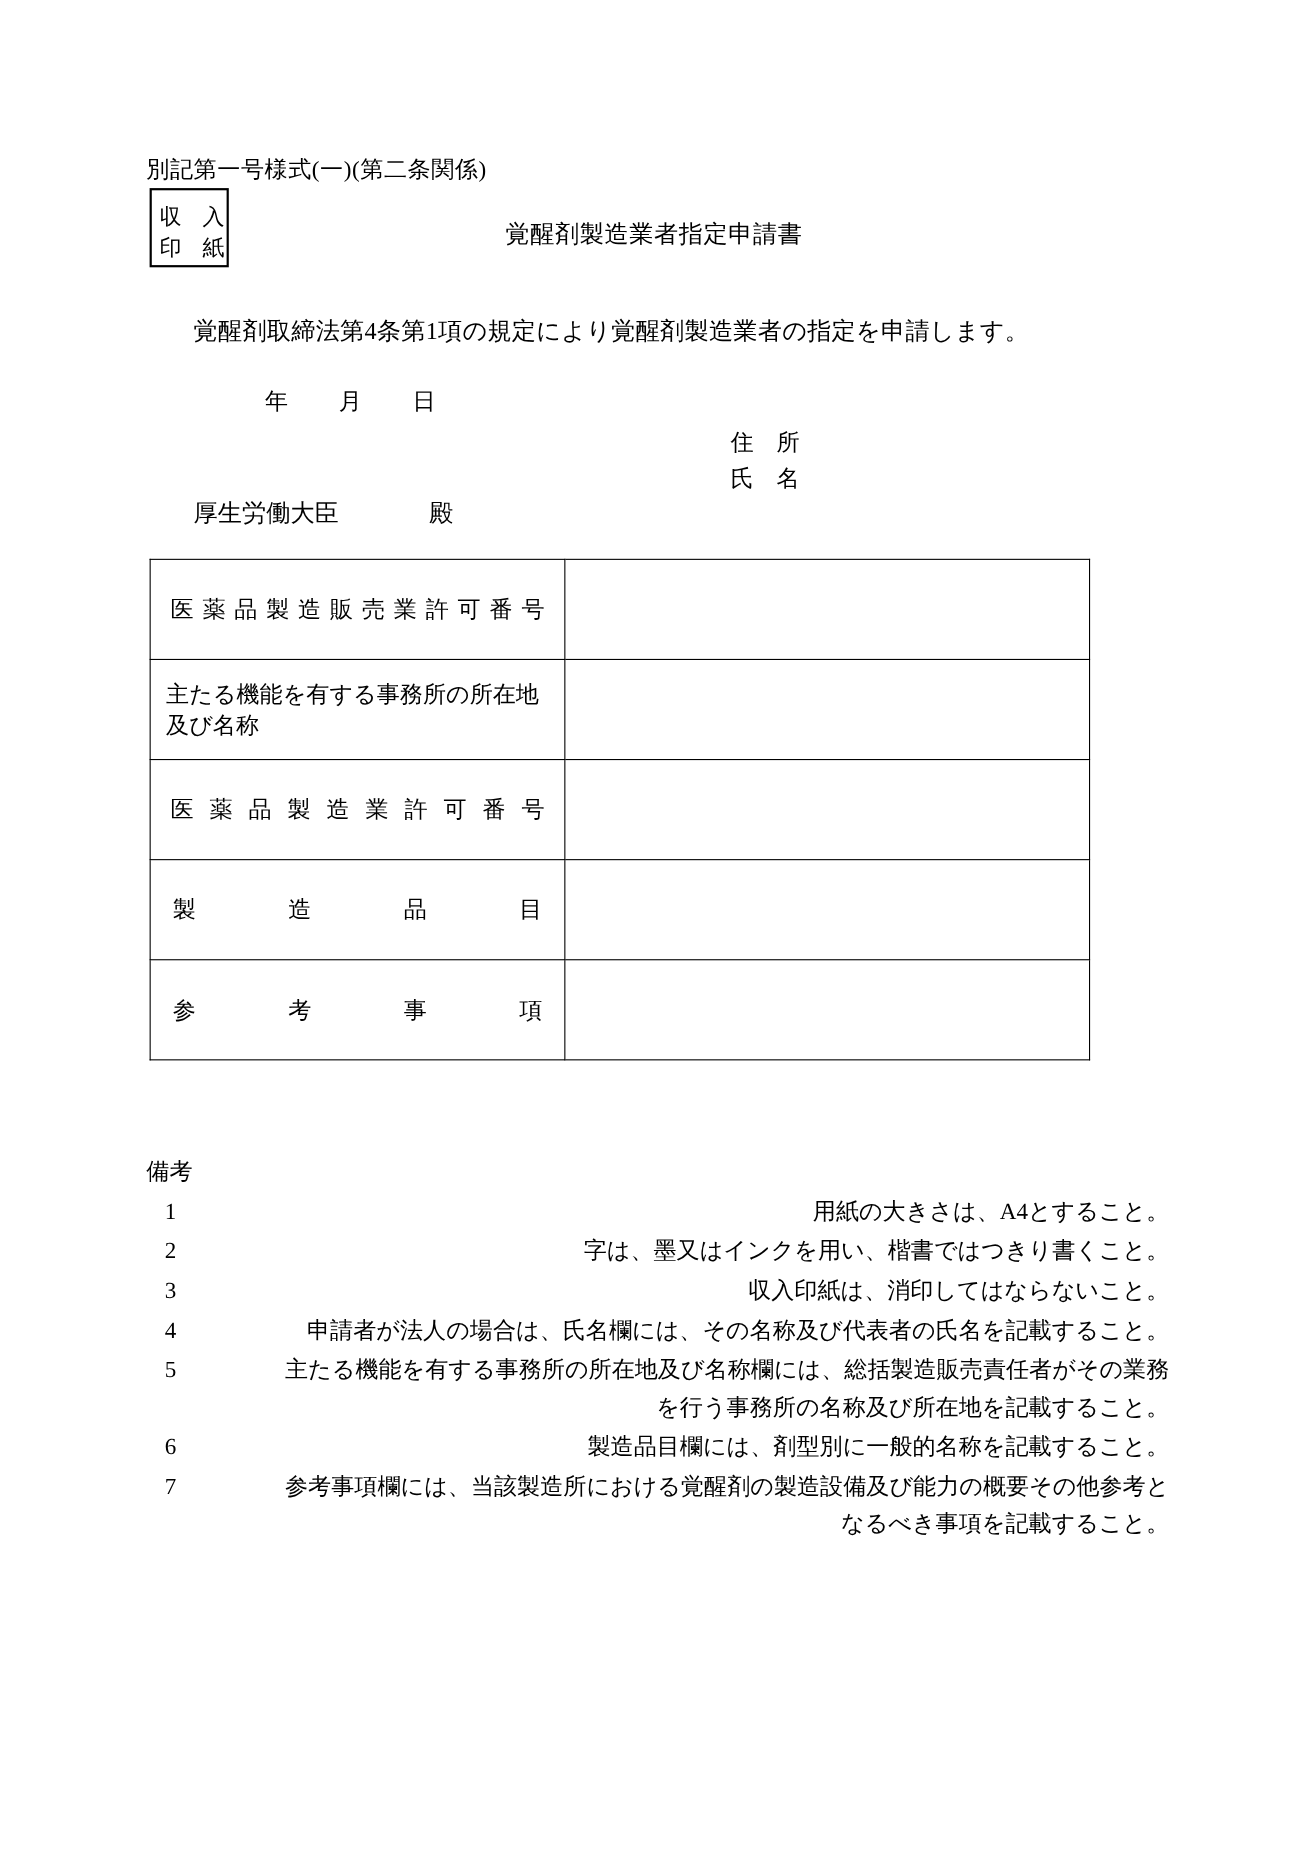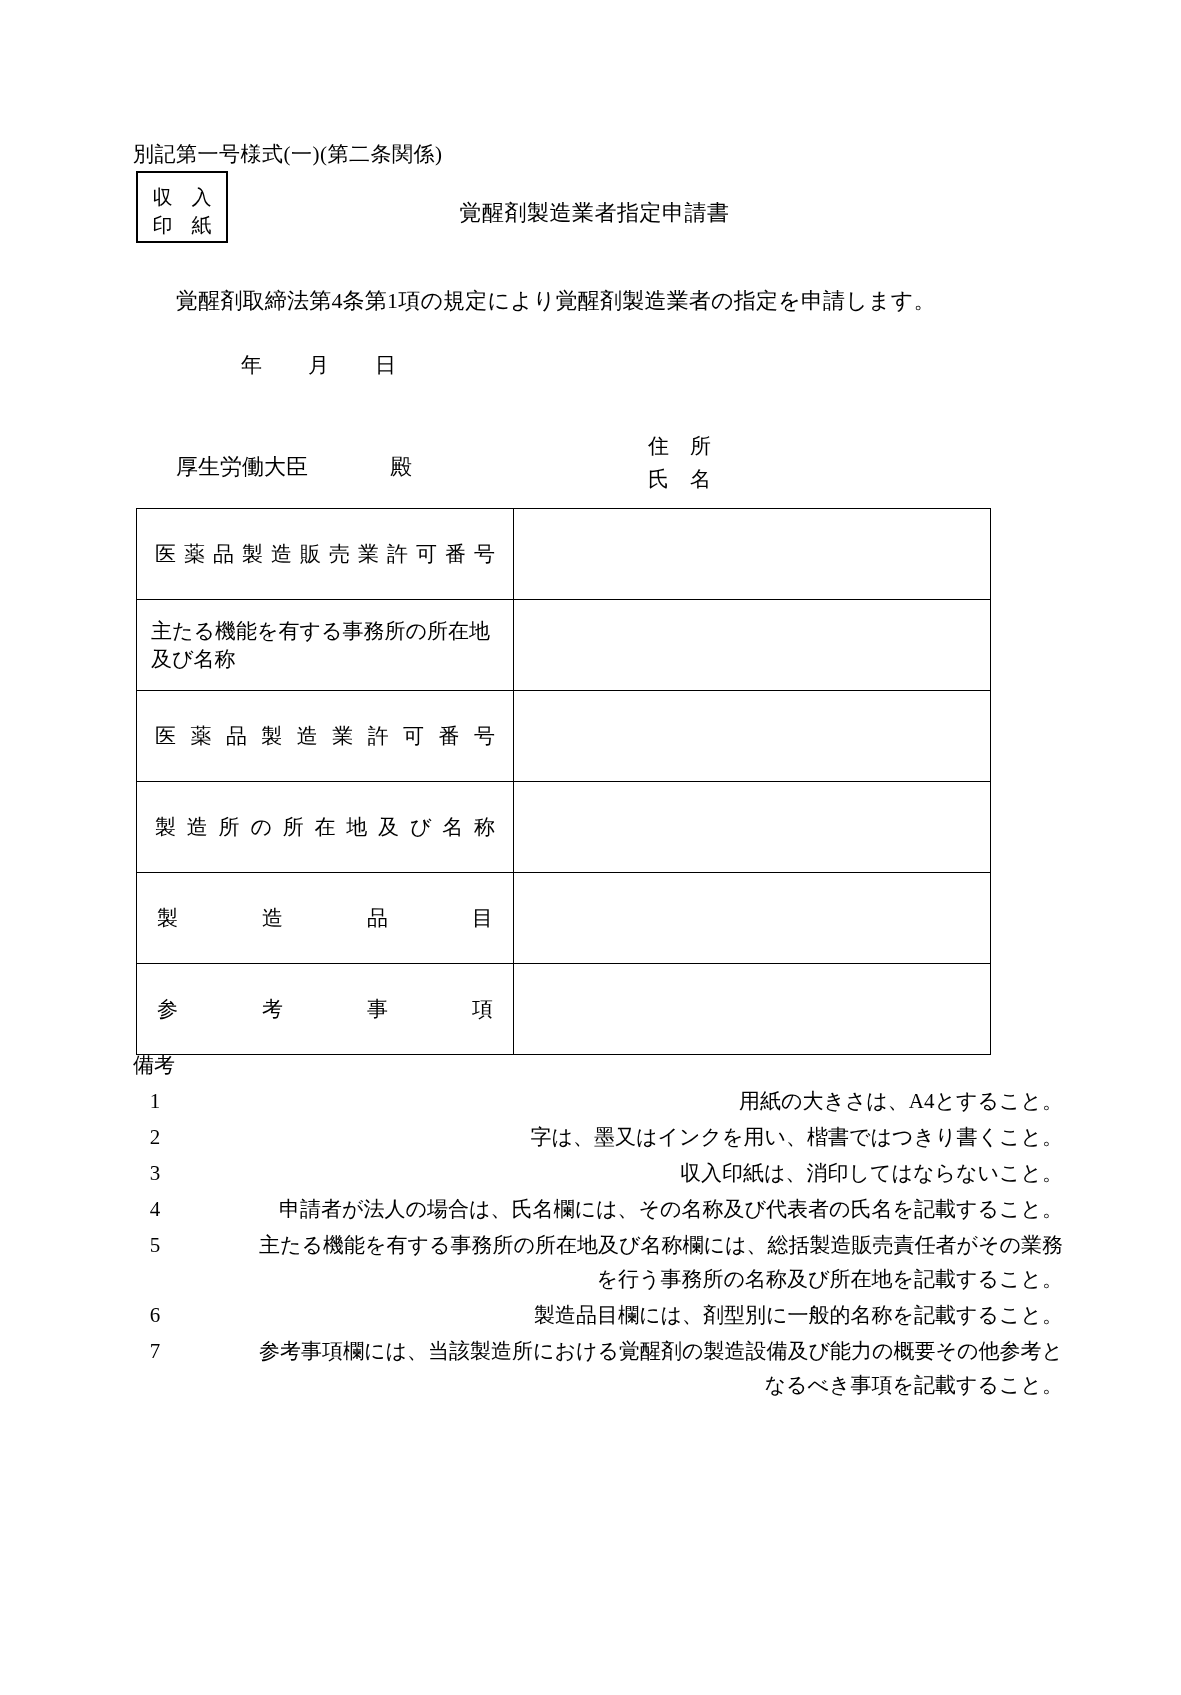--- a/index.html
+++ b/index.html
@@ -32,21 +32,21 @@
     top: 140px;
     font-size: 21px;
     letter-spacing: 0.5px;
     white-space: nowrap;
   }
 
   .stamp-box {
     position: absolute;
     left: 136px;
     top: 171px;
-    width: 92px;
+    width: 72px;
     height: 72px;
     border: 2px solid #000;
     box-sizing: border-box;
   }
   .stamp-box .stamp-line {
     position: absolute;
     left: 0;
     width: 100%;
     text-align: center;
     font-size: 20px;
@@ -84,25 +84,24 @@
     left: 241px;
     top: 351px;
     font-size: 21px;
     letter-spacing: 0px;
     white-space: nowrap;
   }
   .date-line .gap { display: inline-block; width: 46px; }
 
   .applicant-block {
     position: absolute;
-    left: 648px;
+    left: 664px;
     top: 386px;
     font-size: 21px;
     white-space: nowrap;
-    margin-top: 44px;
   }
   .applicant-block .row { height: 33px; line-height: 33px; letter-spacing: 0px; }
 
   .addressee {
     position: absolute;
     left: 176px;
     top: 452px;
     font-size: 22px;
     white-space: nowrap;
   }
@@ -230,26 +229,20 @@
         <td class="value"></td>
       </tr>
       <tr>
         <td class="label">
           <span class="lbl-spread">医薬品製造業許可番号</span>
         </td>
         <td class="value"></td>
       </tr>
       <tr>
         <td class="label">
-          <span class="lbl-spread">製造所の所在地及び名称</span>
-        </td>
-        <td class="value"></td>
-      </tr>
-      <tr>
-        <td class="label">
           <span class="lbl-wide">製造品目</span>
         </td>
         <td class="value"></td>
       </tr>
       <tr>
         <td class="label">
           <span class="lbl-wide">参考事項</span>
         </td>
         <td class="value"></td>
       </tr>

